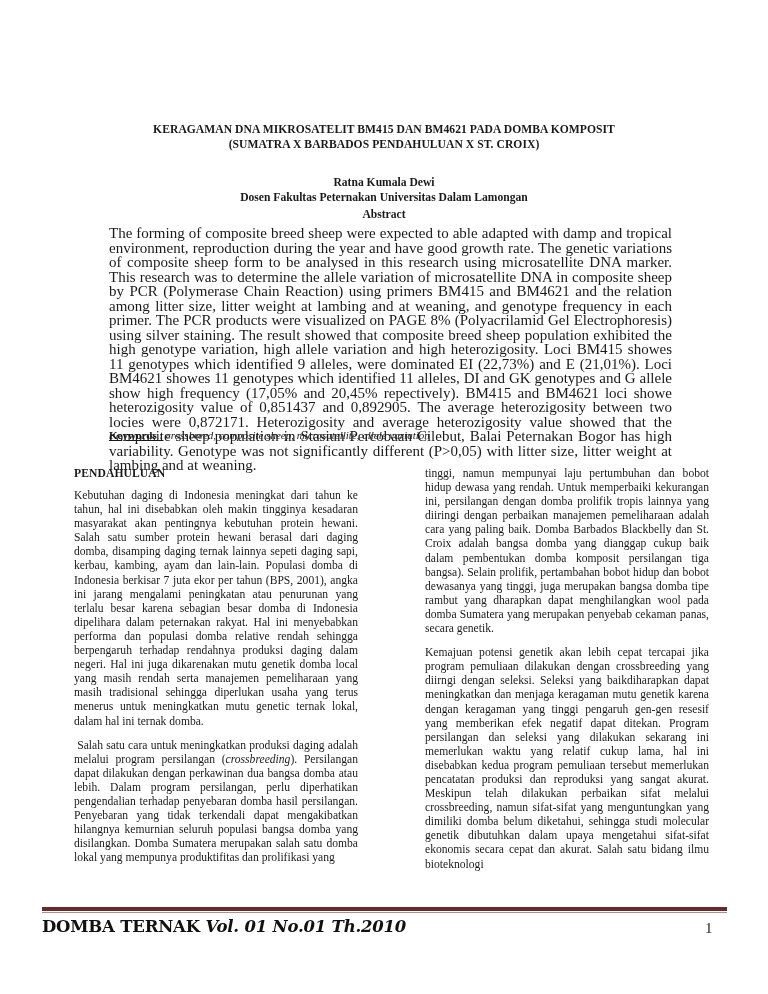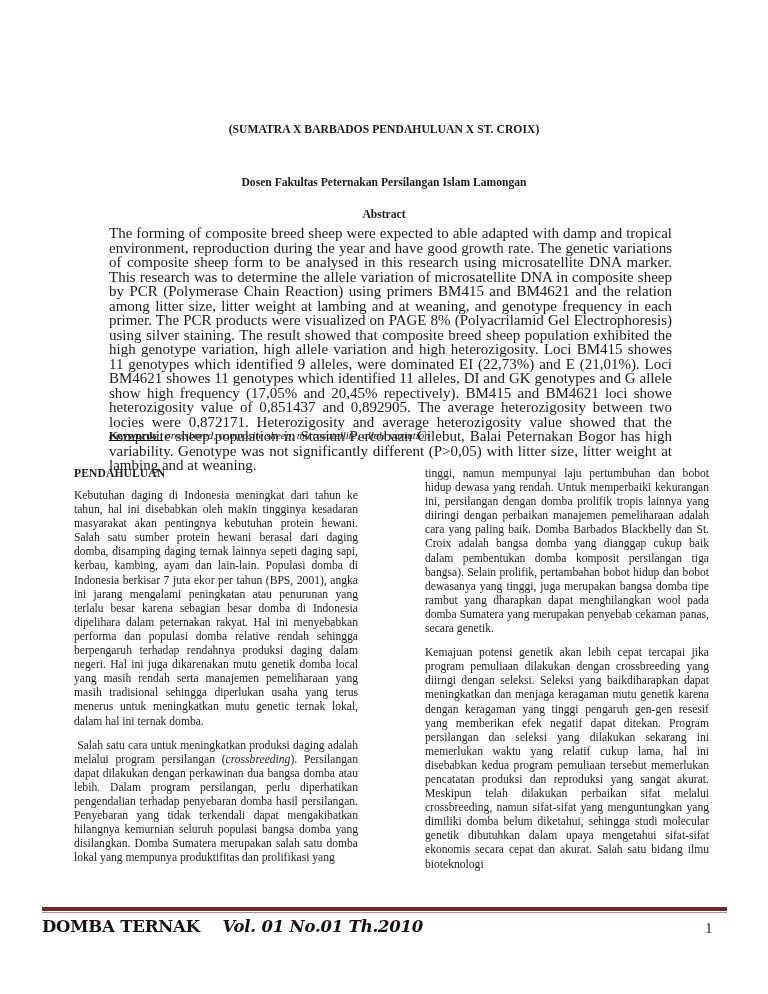--- a/index.html
+++ b/index.html
@@ -54,35 +54,37 @@
   }
   .footer-rule .thick { height: 4px; background: #6b2a2a; }
   .footer-rule .gap { height: 1px; background: #ffffff; }
   .footer-rule .thin { height: 1px; background: #b98a8a; }
   .footer-left {
     position: absolute; left: 42px; top: 916px;
     font-family: "DejaVu Serif", "Liberation Serif", serif;
     font-weight: bold; font-size: 16.5px; line-height: 22px; color: #111;
     letter-spacing: -0.2px;
   }
-  .footer-left .vol { font-style: italic; margin-left: 17px; }
+  .footer-left .vol { font-style: italic; }
   .footer-page {
     position: absolute; left: 705px; top: 917px;
     font-size: 15px; line-height: 22px; color: #222;
   }
 </style>
 </head>
 <body>
 
 <div class="title">
+  <div>KERAGAMAN DNA MIKROSATELIT BM415 DAN BM4621 PADA DOMBA KOMPOSIT</div>
   <div>(SUMATRA X BARBADOS PENDAHULUAN X ST. CROIX)</div>
 </div>
 
 <div class="author">
-  <div>Dosen Fakultas Peternakan Persilangan Islam Lamongan</div>
+  <div>Ratna Kumala Dewi</div>
+  <div>Dosen Fakultas Peternakan Universitas Dalam Lamongan</div>
 </div>
 
 <div class="abstract-heading">Abstract</div>
 
 <div class="abstract-body">The forming of composite breed sheep were expected to able adapted with damp and tropical environment, reproduction during the year and have good growth rate. The genetic variations of composite sheep form to be analysed in this research using microsatellite DNA marker. This research was to determine the allele variation of microsatellite DNA in composite sheep by PCR (Polymerase Chain Reaction) using primers BM415 and BM4621 and the relation among litter size, litter weight at lambing and at weaning, and genotype frequency in each primer. The PCR products were visualized on PAGE 8% (Polyacrilamid Gel Electrophoresis) using silver staining. The result showed that composite breed sheep population exhibited the high genotype variation, high allele variation and high heterozigosity. Loci BM415 showes 11 genotypes which identified 9 alleles, were dominated EI (22,73%) and E (21,01%). Loci BM4621 showes 11 genotypes which identified 11 alleles, DI and GK genotypes and G allele show high frequency (17,05% and 20,45% repectively). BM415 and BM4621 loci showe heterozigosity value of 0,851437 and 0,892905. The average heterozigosity between two locies were 0,872171. Heterozigosity and  average heterozigosity value showed that the composite sheep population in Stasiun Percobaan Cilebut, Balai Peternakan Bogor has high variability. Genotype was not significantly different (P&gt;0,05) with litter size, litter weight at lambing and at weaning.</div>
 
 <div class="keywords">
   <span class="kw-label">Keywords :</span>
   <span class="kw-values">crossbreed, composite sheep, microsatellite, allele variation</span>
 </div>

